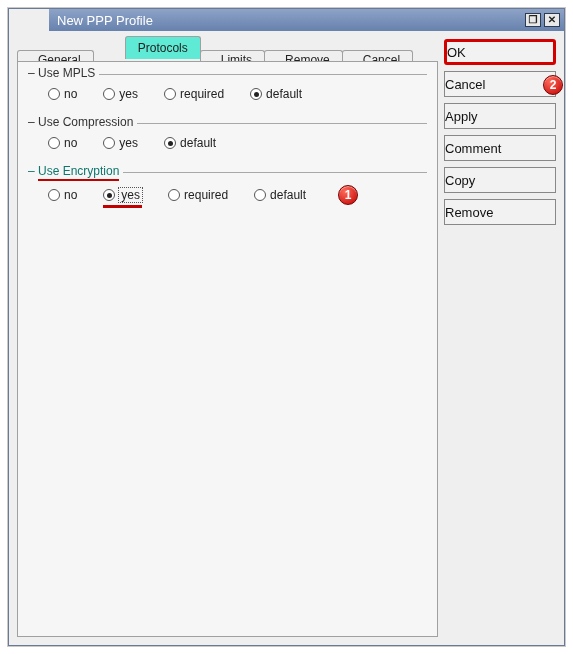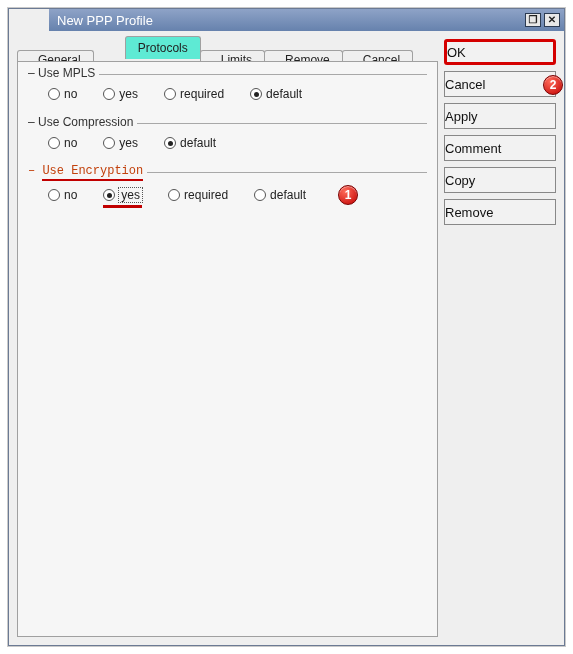--- a/index.html
+++ b/index.html
@@ -126,21 +126,21 @@
   }
   .group-legend {
     position: absolute;
     top: -9px;
     left: -4px;
     background: #f6f6f6;
     padding: 0 4px;
     color: #333;
     font-size: 12px;
   }
-  .group.highlight .group-legend { color: #c2410c; font-family: Liberation Mono, monospace; }
+  .group.highlight .group-legend { color: #0f766e; }
   .group.highlight .underline {
     border-bottom: 2px solid #c10000;
     padding-bottom: 1px;
   }
   .radios {
     display: flex;
     align-items: center;
     gap: 26px;
     padding-left: 10px;
     color: #222;

